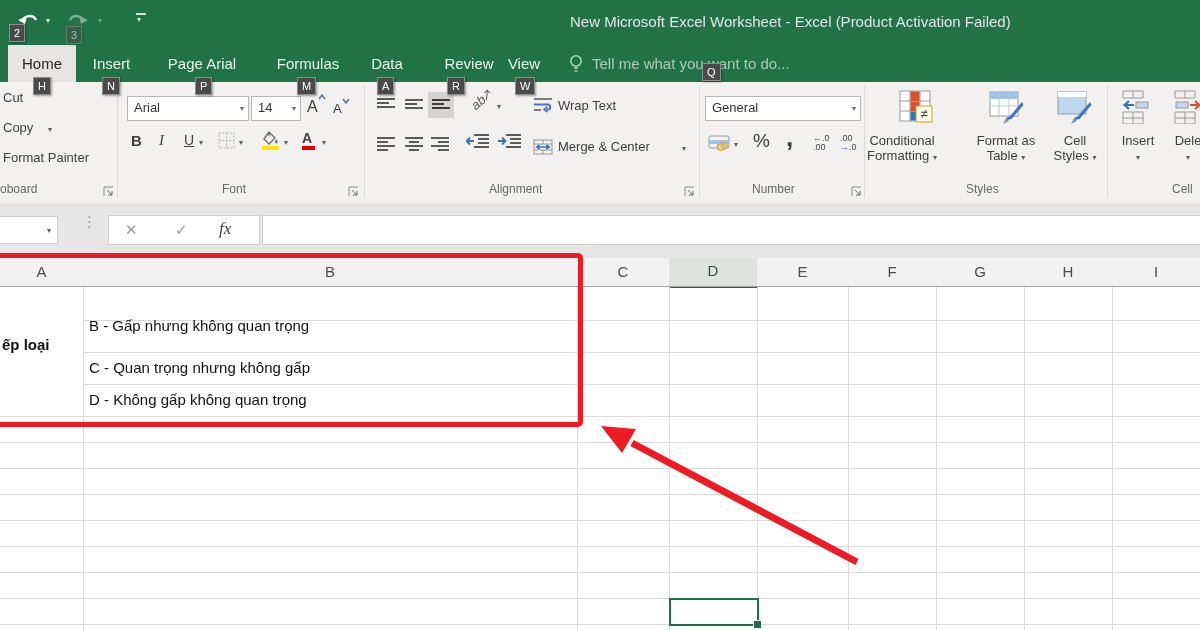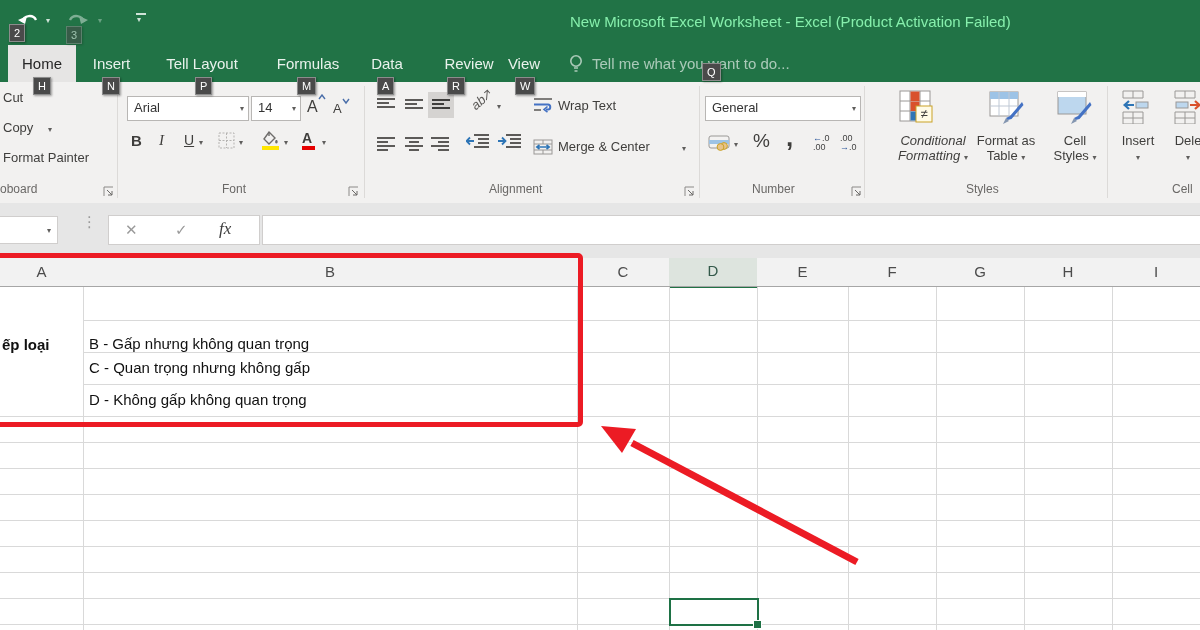--- a/index.html
+++ b/index.html
@@ -4,21 +4,21 @@
 <style>
   html,body{margin:0;padding:0;background:#fff;}
   #stage{position:relative;width:1200px;height:630px;overflow:hidden;
          font-family:"Liberation Sans","DejaVu Sans",sans-serif;
          -webkit-font-smoothing:antialiased;}
   .abs{position:absolute;}
   
   #titlebar{left:0;top:0;width:1200px;height:45px;background:#217346;}
   #tabbar{left:0;top:45px;width:1200px;height:37px;background:#217346;}
   .qat-caret{color:#cfe3d8;font-size:8px;}
-  #win-title{color:#86efac;font-size:15px;white-space:nowrap;}
+  #win-title{color:#e5e5e5;font-size:15px;white-space:nowrap;}
   
   .rtab{color:#e9f2ec;font-size:15px;line-height:37px;text-align:center;cursor:default;}
   .rtab.sel{background:#e6e5e4;color:#262626;}
   #tellme{color:rgba(255,255,255,.62);font-size:15px;line-height:37px;white-space:nowrap;}
   
   .kt{position:absolute;background:#4a4a4a;border:1px solid #8c8c8c;color:#fff;
       font-size:11px;line-height:14px;padding:1px 4px;z-index:40;
       box-shadow:1px 1px 2px rgba(0,0,0,.35);}
   .kt.dim{opacity:.55;}
   
@@ -78,21 +78,21 @@
     </span>
     <span class="abs qat-caret" style="left:98px;top:16px;opacity:.42;">▾</span>
     <span class="abs" style="left:136px;top:13px;width:10px;border-top:2px solid #cfe3d8;"></span>
     <span class="abs qat-caret" style="left:137px;top:15px;">▾</span>
     <span id="win-title" class="abs" style="left:570px;top:13px;">New Microsoft Excel Worksheet - Excel (Product Activation Failed)</span>
   </div>
 
   <div id="tabbar" class="abs">
     <div class="abs rtab sel" style="left:8px;width:68px;height:37px;">Home</div>
     <div class="abs rtab" style="left:84px;width:55px;">Insert</div>
-    <div class="abs rtab" style="left:148px;width:108px;">Tell Layout</div>
+    <div class="abs rtab" style="left:148px;width:108px;">Page Arial</div>
     <div class="abs rtab" style="left:268px;width:80px;">Formulas</div>
     <div class="abs rtab" style="left:362px;width:50px;">Data</div>
     <div class="abs rtab" style="left:436px;width:66px;">Review</div>
     <div class="abs rtab" style="left:500px;width:48px;">View</div>
     <span class="abs" style="left:568px;top:8px;">
       <svg width="16" height="22" viewBox="0 0 16 22">
         <circle cx="8" cy="8" r="5.2" stroke="rgba(255,255,255,.62)" stroke-width="1.6" fill="none"></circle>
         <path d="M6 15 h4 M6.5 18 h3" stroke="rgba(255,255,255,.62)" stroke-width="1.6"></path>
       </svg>
     </span>
@@ -287,21 +287,21 @@
       <svg width="40" height="38" viewBox="0 0 40 38">
         <rect x="4" y="1" width="30" height="30" fill="#fff" stroke="#9a9896"></rect>
         <path d="M14 1 V31 M24 1 V31 M4 11 H34 M4 21 H34" stroke="#9a9896"></path>
         <rect x="14.5" y="1.5" width="9" height="9.5" fill="#d9512c"></rect>
         <rect x="14.5" y="11.5" width="9" height="9.5" fill="#d9512c"></rect>
         <rect x="14.5" y="21.5" width="9" height="9" fill="#2e75b6"></rect>
         <rect x="20" y="16" width="16" height="16" fill="#fffbe6" stroke="#c9a227"></rect>
         <text x="28" y="28" font-size="13" fill="#3f3e3c" text-anchor="middle">≠</text>
       </svg>
     </span>
-    <span class="abs rtext2" style="left:885px;top:51px;width:96px;font-style:italic;">
+    <span class="abs rtext2" style="left:854px;top:51px;width:96px;">
       <span>Conditional</span><br>
       <span>Formatting</span> <span class="car">▾</span>
     </span>
     <span class="abs" style="left:988px;top:8px;">
       <svg width="38" height="36" viewBox="0 0 38 36">
         <rect x="2" y="2" width="28" height="24" fill="#fff" stroke="#9a9896"></rect>
         <rect x="2" y="2" width="28" height="7" fill="#9dc3e6"></rect>
         <path d="M2 16 H30 M11 2 V26 M21 2 V26" stroke="#bfc8d4"></path>
         <path d="M34 12 L22 26 l-4 2 1.5 2 4 -1 12 -14 z" fill="#4472c4"></path>
         <path d="M18 28 l-3 6 6 -3 z" fill="#8496b0"></path>
@@ -392,21 +392,21 @@
     <div class="hline" style="left:0;top:184px;width:1200px;"></div>
     <div class="hline" style="left:0;top:210px;width:1200px;"></div>
     <div class="hline" style="left:0;top:236px;width:1200px;"></div>
     <div class="hline" style="left:0;top:262px;width:1200px;"></div>
     <div class="hline" style="left:0;top:288px;width:1200px;"></div>
     <div class="hline" style="left:0;top:314px;width:1200px;"></div>
     <div class="hline" style="left:0;top:340px;width:1200px;"></div>
     <div class="hline" style="left:0;top:366px;width:1200px;"></div>
 
     <div id="acell">ếp loại</div>
-    <div class="bcell" style="top:70px;">B - Gấp nhưng không quan trọng</div>
+    <div class="bcell" style="top:52px;">B - Gấp nhưng không quan trọng</div>
     <div class="bcell" style="top:126px;">D - Không gấp không quan trọng</div>
     <div class="bcell" style="top:94px;">C - Quan trọng nhưng không gấp</div>
   </div>
 
   <div id="selcell">
     <div class="handle"></div>
   </div>
 
   <div id="redbox"></div>
   <svg class="abs" style="left:0;top:0;z-index:21;pointer-events:none;" width="1200" height="630" viewBox="0 0 1200 630">

